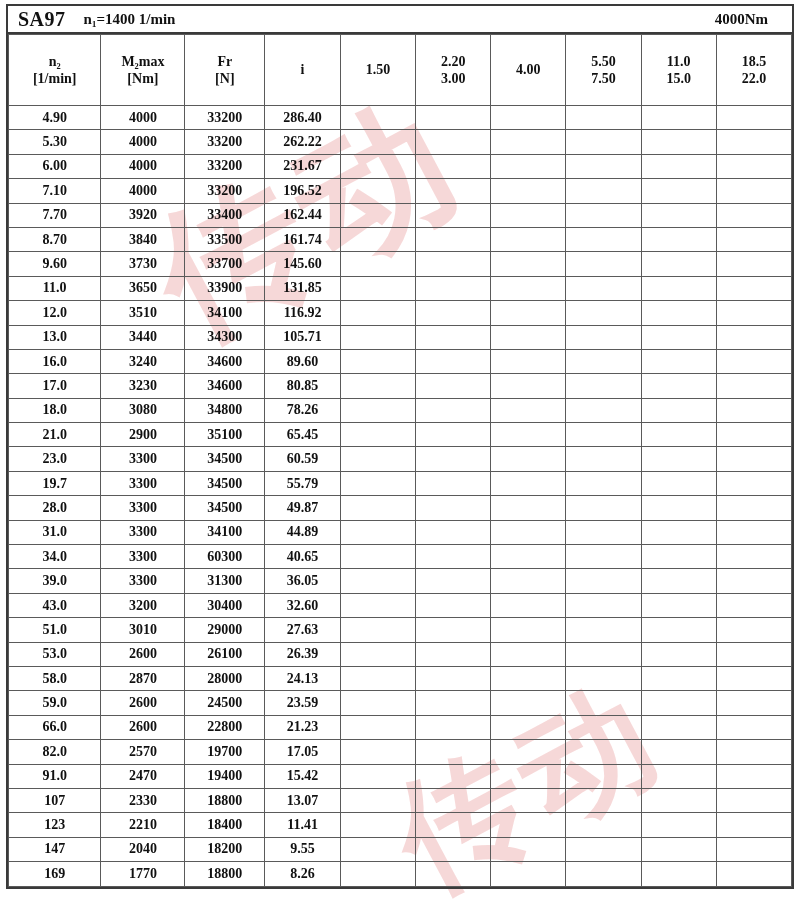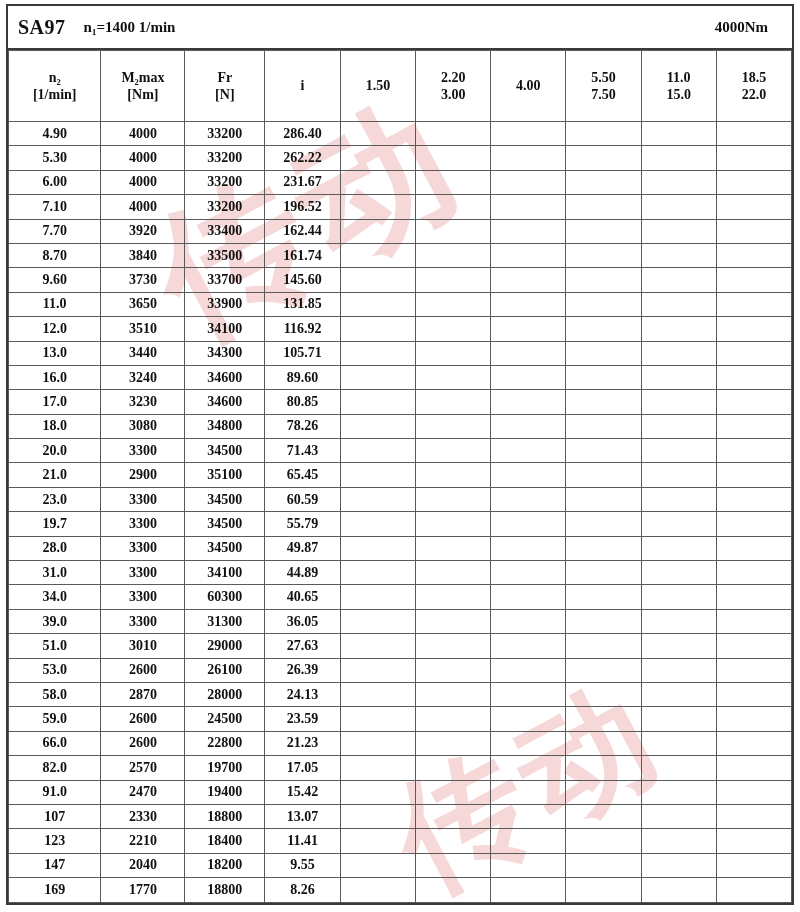--- a/index.html
+++ b/index.html
@@ -54,21 +54,21 @@
     z-index: 1;
     border: 2px solid #3a3a3a;
     box-sizing: border-box;
     width: 788px;
   }
 
   
   .titlebar {
     display: flex;
     align-items: center;
-    height: 44px;
+    height: 28px;
     border-bottom: 2px solid #3a3a3a;
     box-sizing: border-box;
     padding: 0 10px;
     background: #fff;
   }
   .model {
     font-size: 20px;
     font-weight: bold;
     letter-spacing: .5px;
     margin-right: 18px;
@@ -346,32 +346,20 @@
             <td>34800</td>
             <td>78.26</td>
             <td class="blank">&nbsp;</td>
             <td class="blank">&nbsp;</td>
             <td class="blank">&nbsp;</td>
             <td class="blank">&nbsp;</td>
             <td class="blank">&nbsp;</td>
             <td class="blank">&nbsp;</td>
           </tr>
           <tr>
-            <td>20.0</td>
-            <td>3300</td>
-            <td>34500</td>
-            <td>71.43</td>
-            <td class="blank">&nbsp;</td>
-            <td class="blank">&nbsp;</td>
-            <td class="blank">&nbsp;</td>
-            <td class="blank">&nbsp;</td>
-            <td class="blank">&nbsp;</td>
-            <td class="blank">&nbsp;</td>
-          </tr>
-          <tr>
             <td>21.0</td>
             <td>2900</td>
             <td>35100</td>
             <td>65.45</td>
             <td class="blank">&nbsp;</td>
             <td class="blank">&nbsp;</td>
             <td class="blank">&nbsp;</td>
             <td class="blank">&nbsp;</td>
             <td class="blank">&nbsp;</td>
             <td class="blank">&nbsp;</td>
@@ -442,20 +430,32 @@
             <td>31300</td>
             <td>36.05</td>
             <td class="blank">&nbsp;</td>
             <td class="blank">&nbsp;</td>
             <td class="blank">&nbsp;</td>
             <td class="blank">&nbsp;</td>
             <td class="blank">&nbsp;</td>
             <td class="blank">&nbsp;</td>
           </tr>
           <tr>
+            <td>43.0</td>
+            <td>3200</td>
+            <td>30400</td>
+            <td>32.60</td>
+            <td class="blank">&nbsp;</td>
+            <td class="blank">&nbsp;</td>
+            <td class="blank">&nbsp;</td>
+            <td class="blank">&nbsp;</td>
+            <td class="blank">&nbsp;</td>
+            <td class="blank">&nbsp;</td>
+          </tr>
+          <tr>
             <td>51.0</td>
             <td>3010</td>
             <td>29000</td>
             <td>27.63</td>
             <td class="blank">&nbsp;</td>
             <td class="blank">&nbsp;</td>
             <td class="blank">&nbsp;</td>
             <td class="blank">&nbsp;</td>
             <td class="blank">&nbsp;</td>
             <td class="blank">&nbsp;</td>

